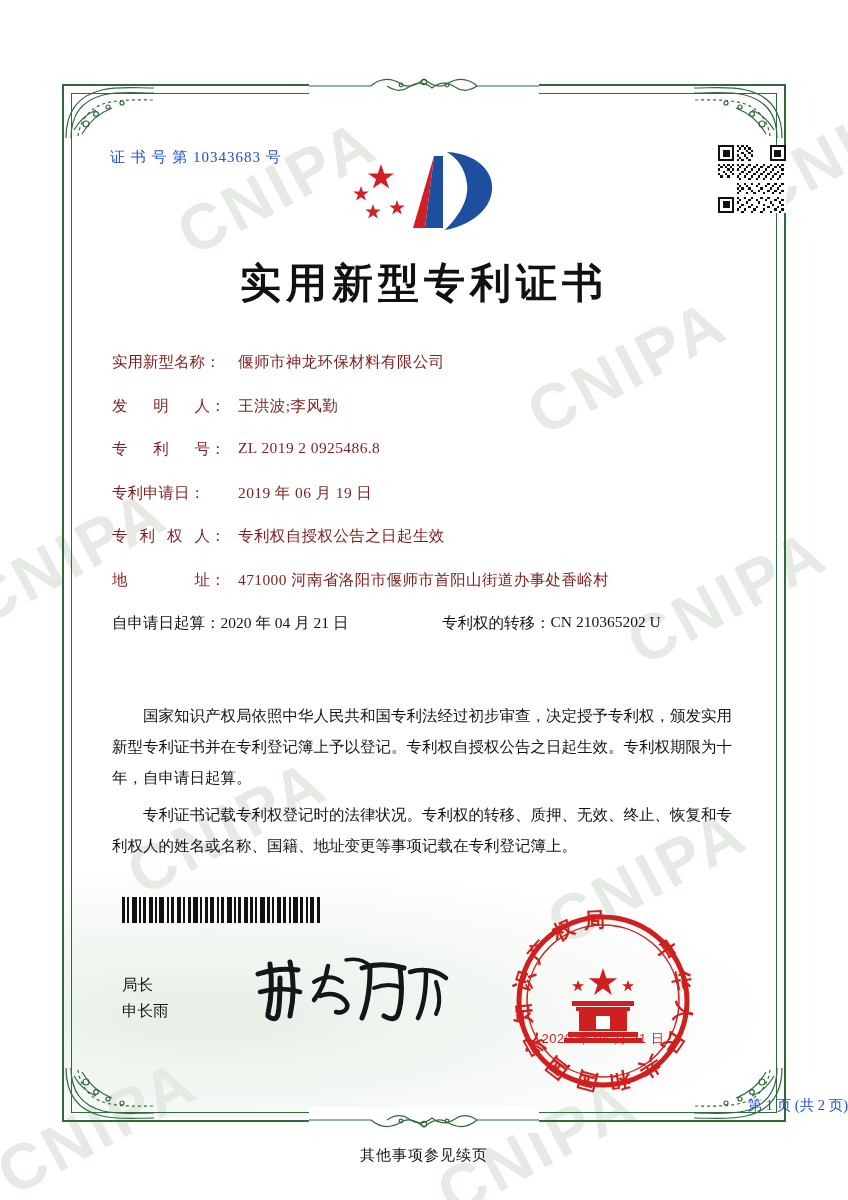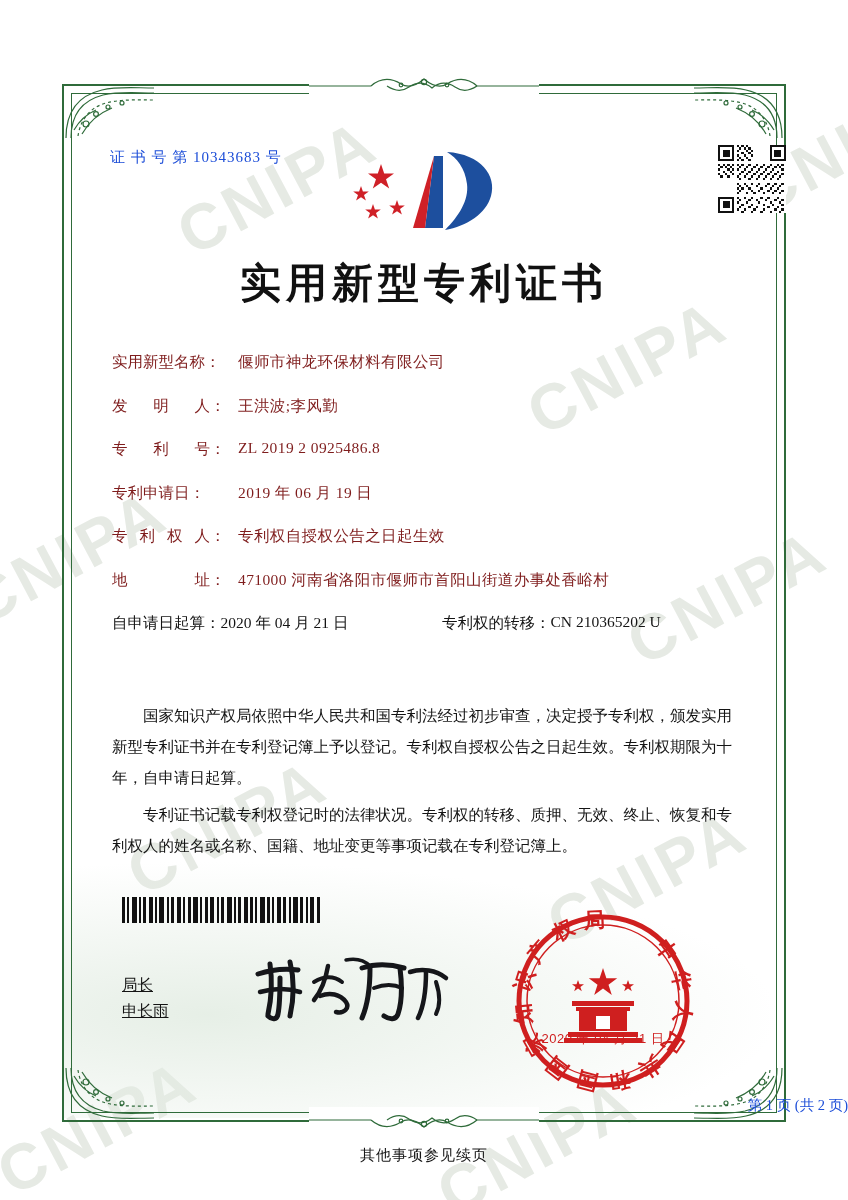--- a/index.html
+++ b/index.html
@@ -188,21 +188,20 @@
     background: #111;
   }
 
   .director {
     position: absolute;
     left: 122px;
     top: 972px;
     font-size: 15.5px;
     line-height: 26px;
     color: #141414;
-    text-decoration: underline;
   }
 
   .signature {
     position: absolute;
     left: 250px;
     top: 952px;
     width: 210px;
     height: 72px;
     color: #15161a;
   }

